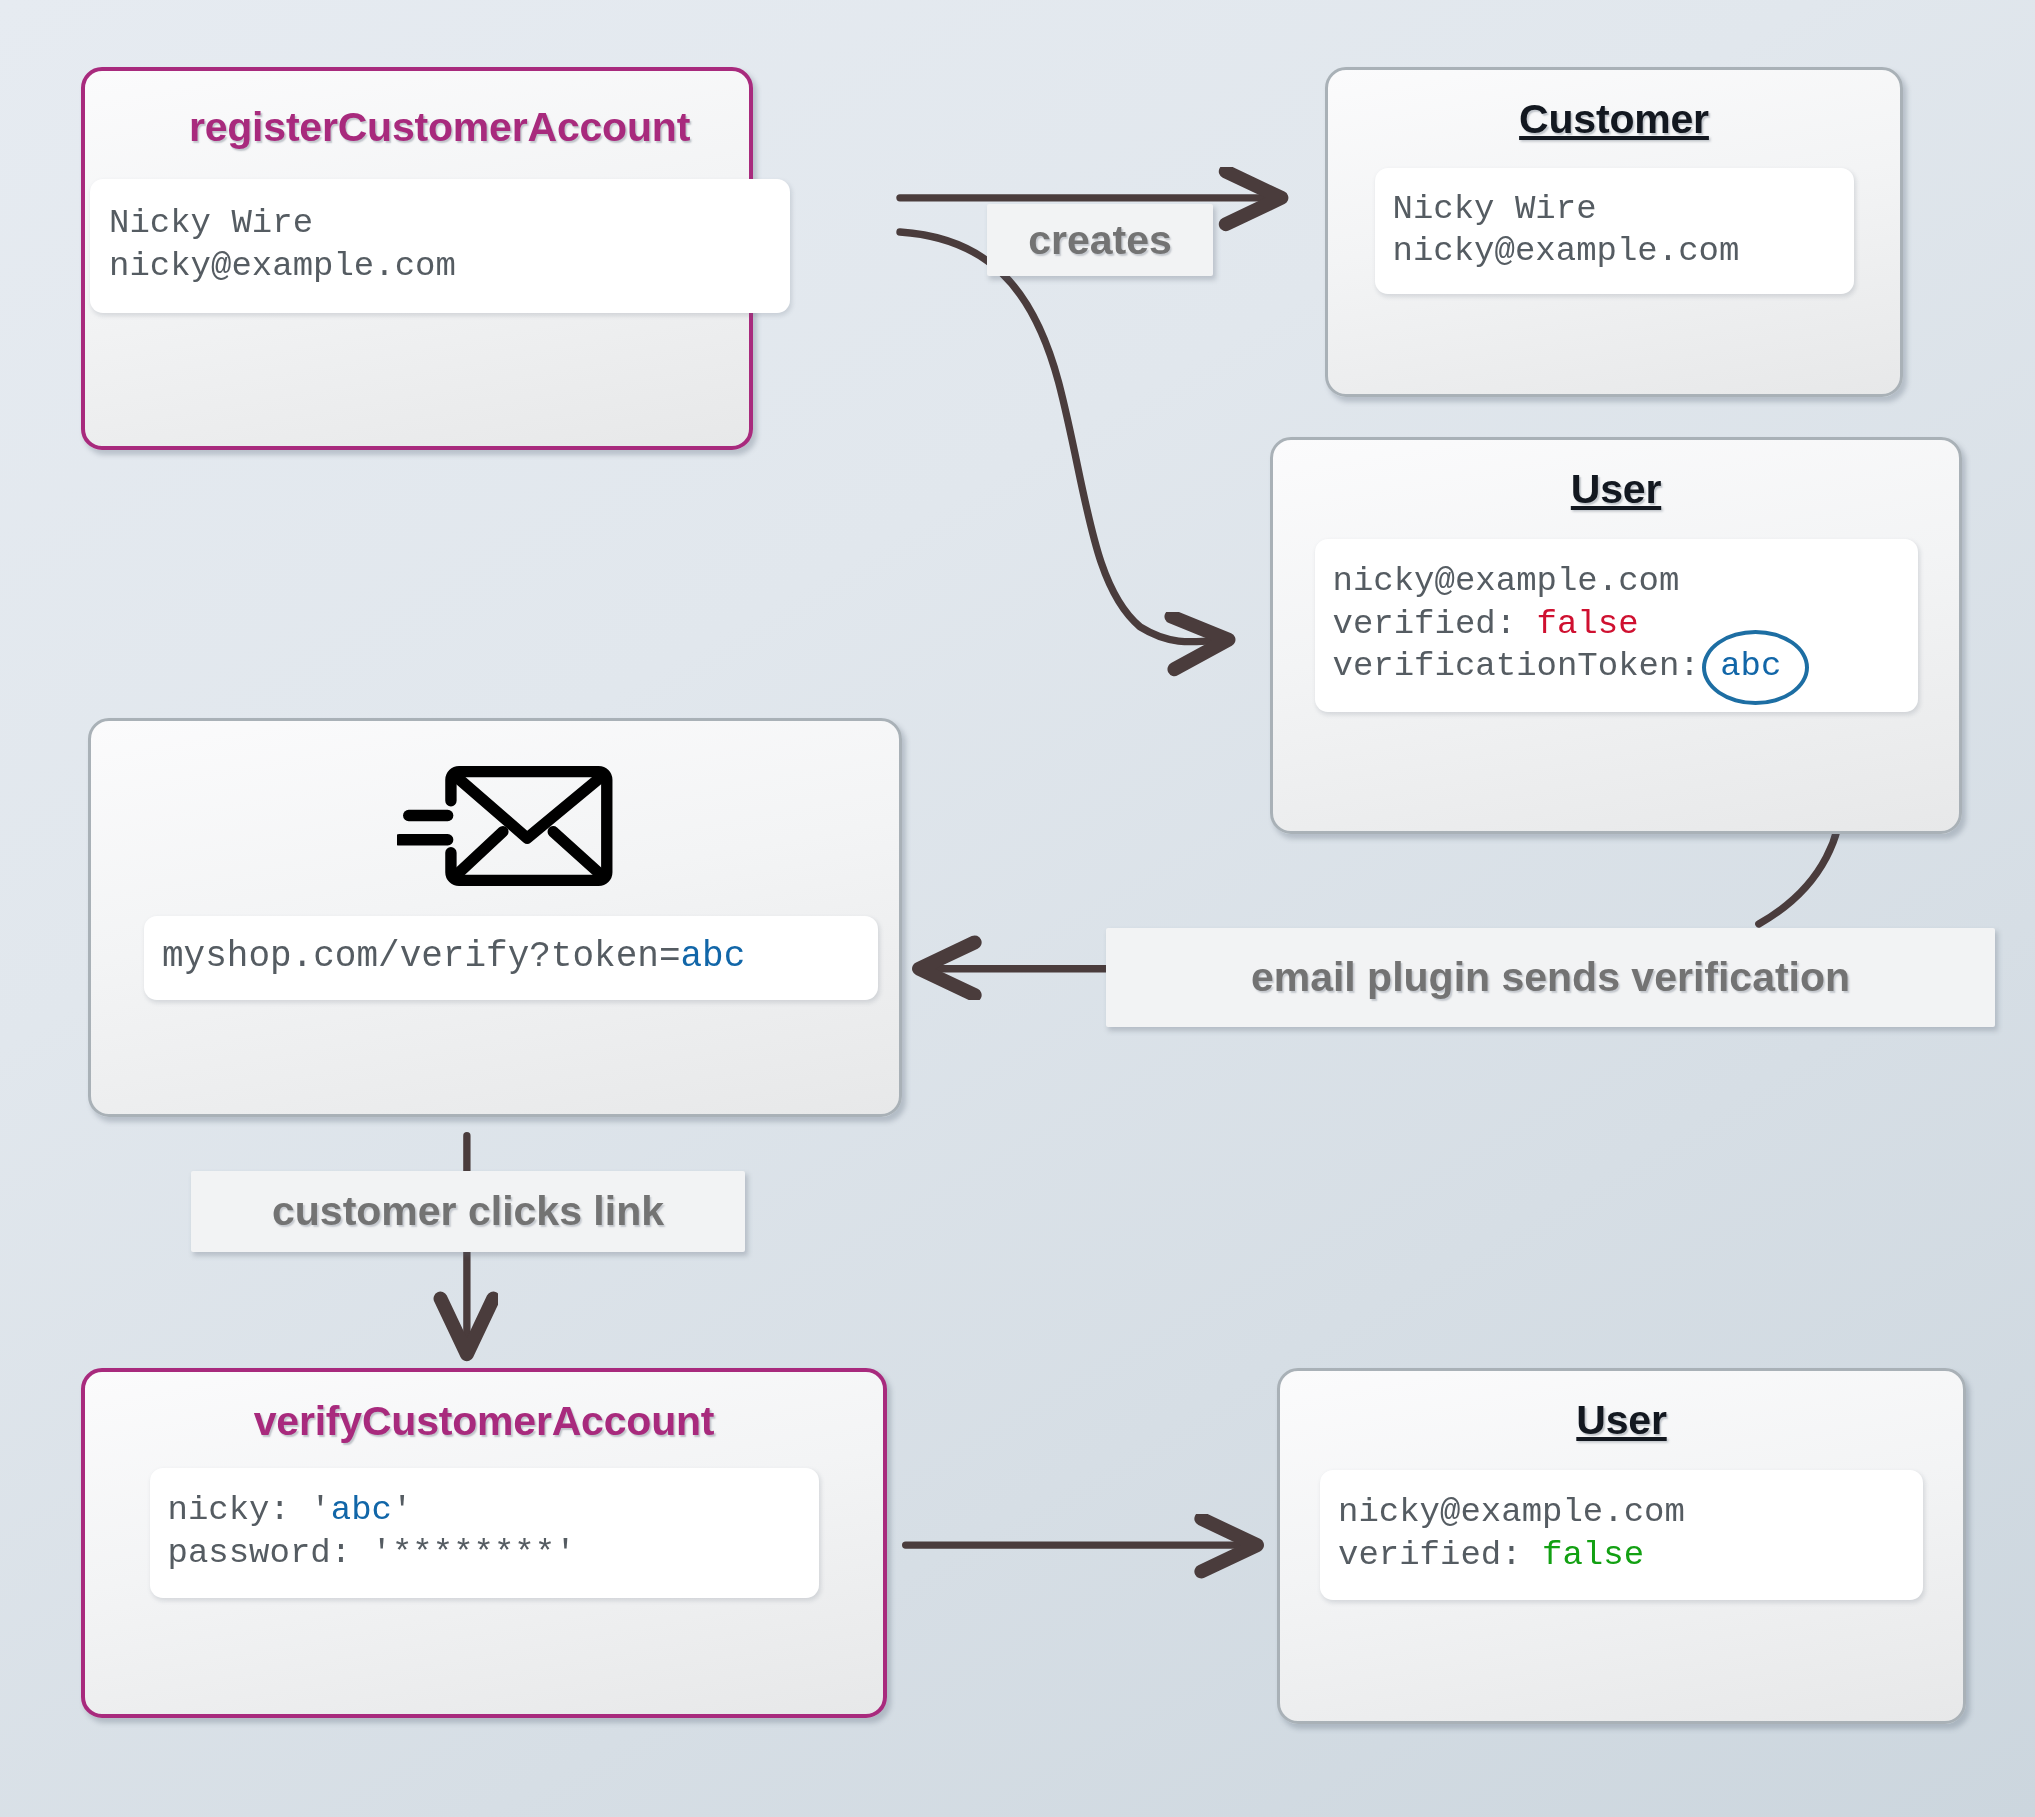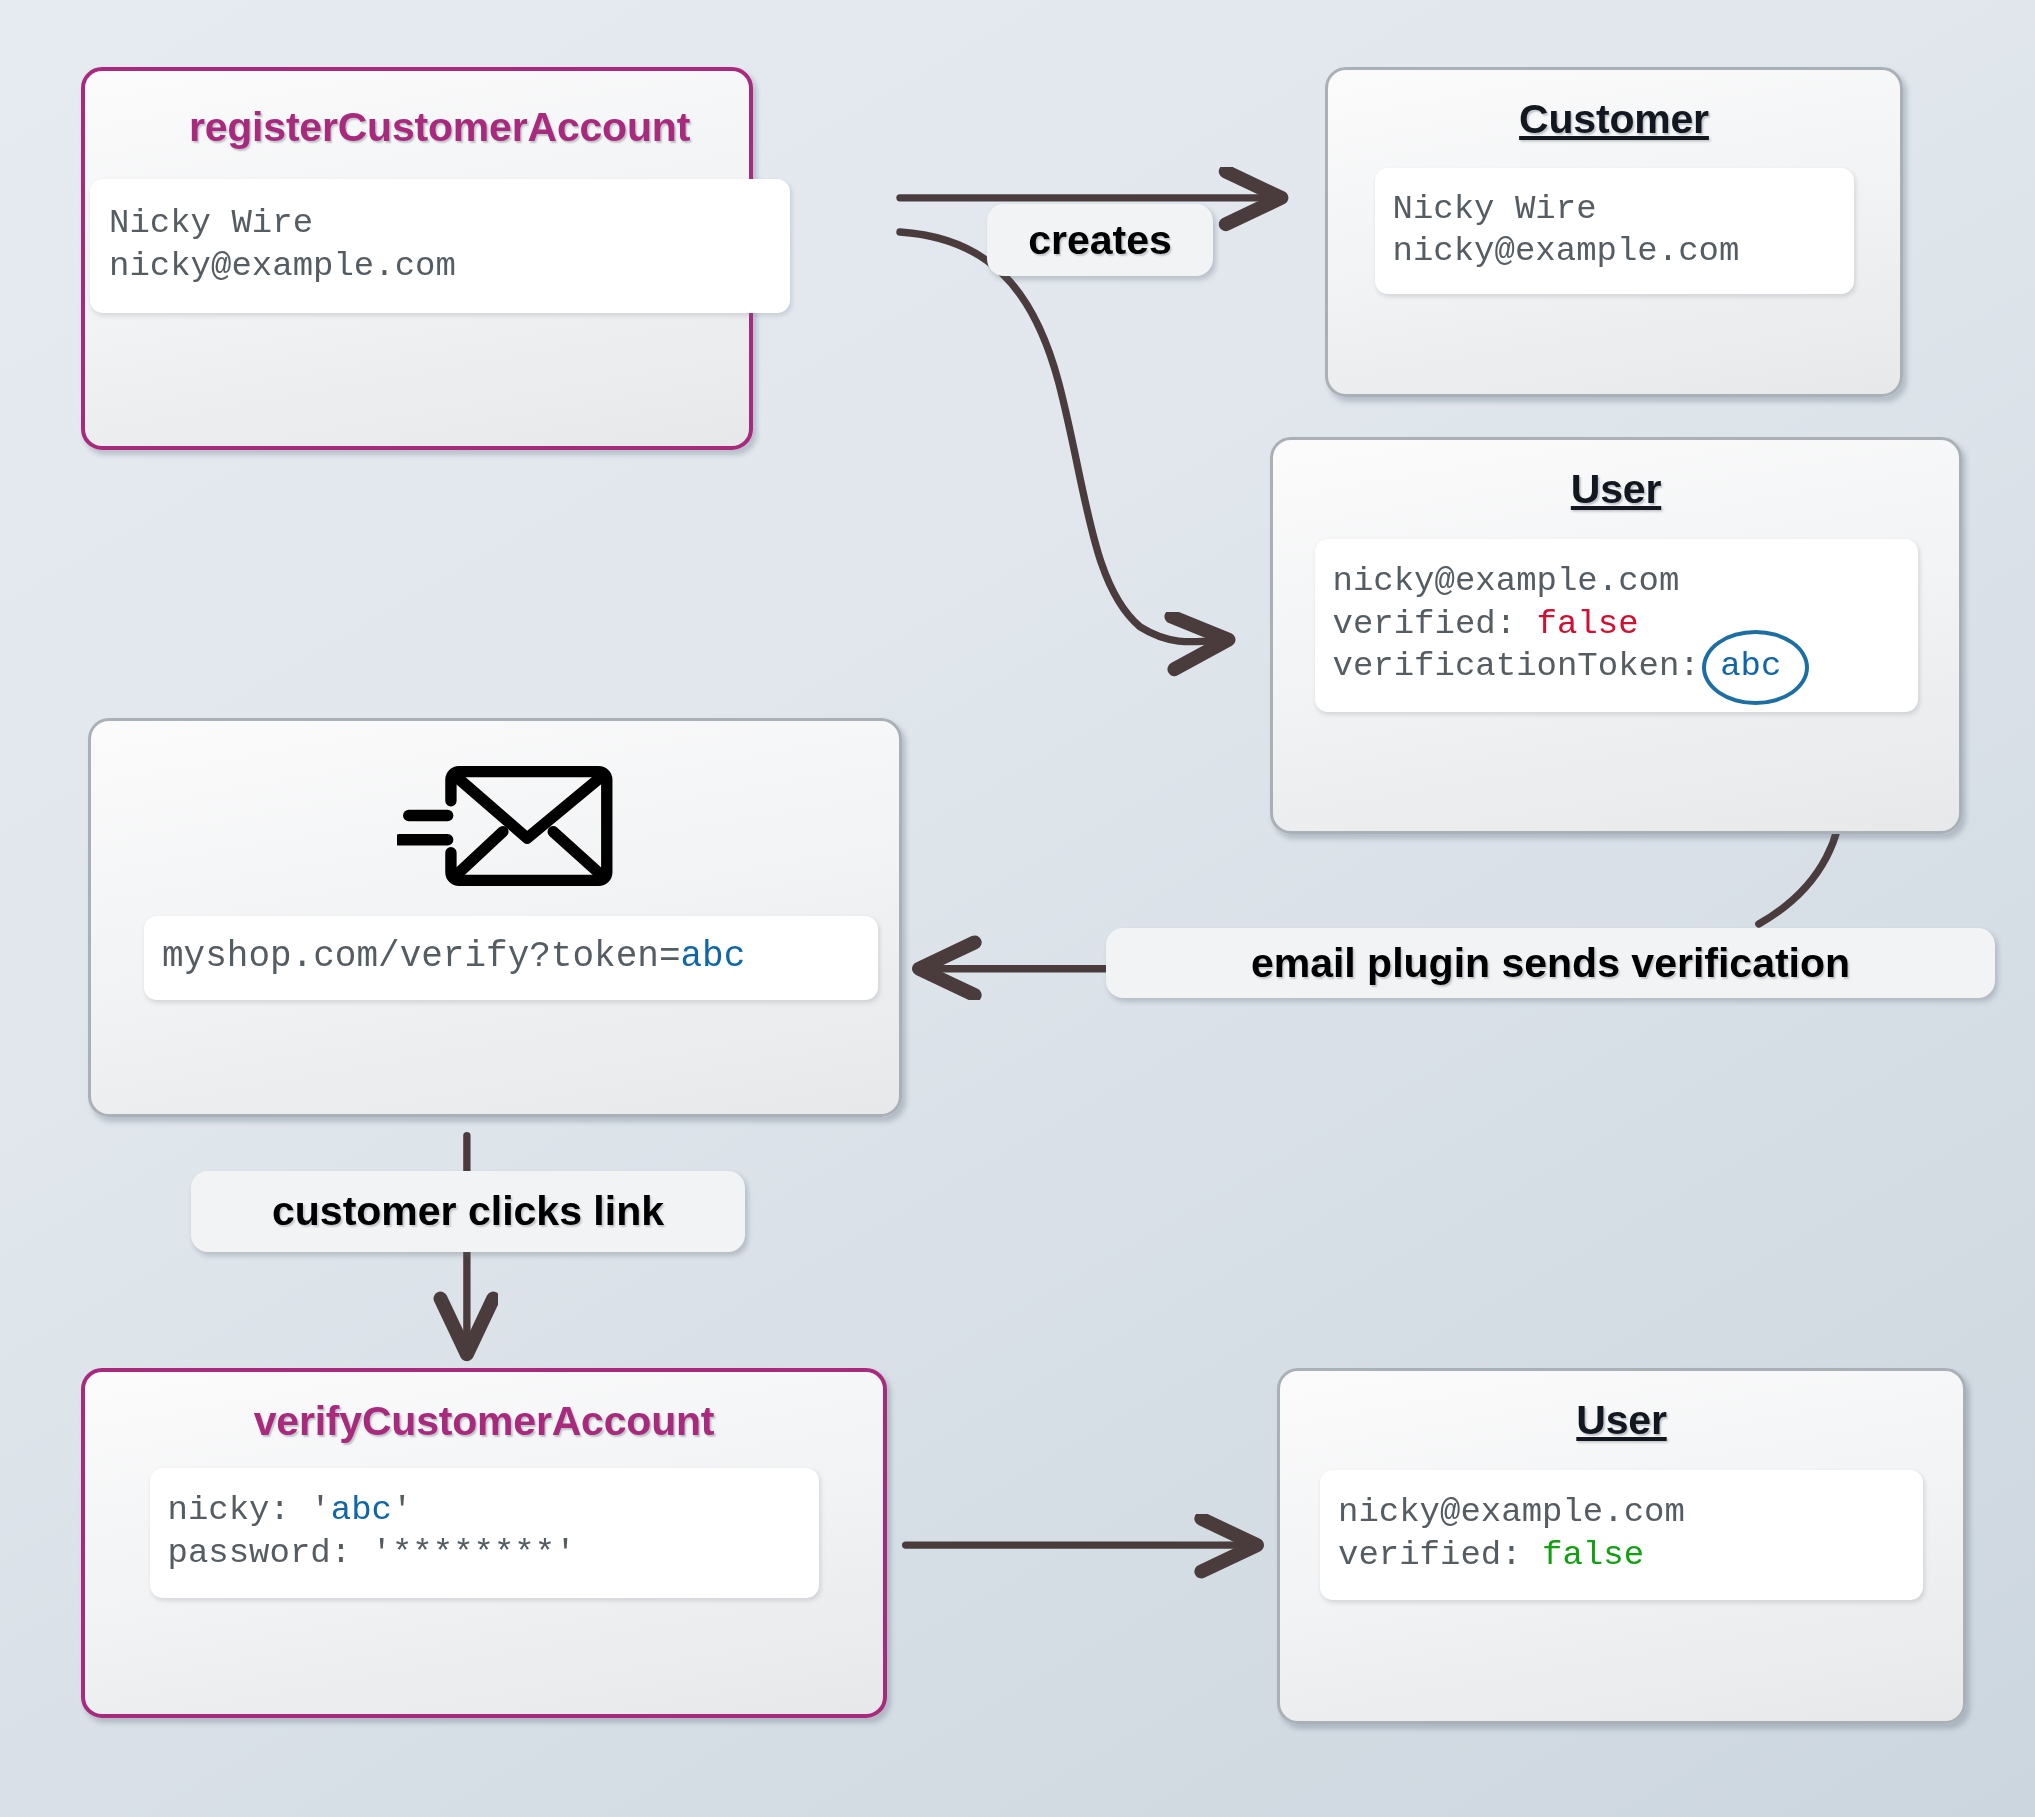--- a/index.html
+++ b/index.html
@@ -88,23 +88,23 @@
     border: 4.9px solid #1d6ea3;
     border-radius: 50%;
     box-sizing: border-box;
     pointer-events: none;
   }
 
   
   .edge-label {
     position: absolute;
     background: #f2f3f4;
-    border-radius: 17px;
+    border-radius: 2px;
     box-shadow: 2.4px 3.3px 4.9px rgba(85,98,112,0.28);
-    color: #000000;
+    color: #737373;
     font-size: 41px;
     font-weight: bold;
     text-shadow: 1.6px 1.6px 1.6px rgba(90,100,115,0.30);
     display: flex;
     align-items: center;
     justify-content: center;
     white-space: nowrap;
     box-sizing: border-box;
   }
 
@@ -126,21 +126,21 @@
 
   #node-verify { left: 81px; top: 1368px; width: 806px; height: 350px; }
   #node-verify .node-title { margin-top: 29px; }
   #node-verify .field-box  { margin-top: 26px; width: 669px; padding: 21px 18px 24.4px 18px; }
 
   #node-user2 { left: 1277px; top: 1368px; width: 689px; height: 356px; }
   #node-user2 .node-title { margin-top: 29px; }
   #node-user2 .field-box  { margin-top: 29px; width: 603px; padding: 21px 18px 24.4px 18px; }
 
   #label-creates  { left: 987px; top: 204px;  width: 226px; height: 72px; }
-  #label-emailsend{ left: 1106px; top: 928px; width: 889px; height: 70px; }
+  #label-emailsend{ left: 1106px; top: 928px; width: 889px; height: 99px; }
   #label-clicklink{ left: 191px;  top: 1171px; width: 554px;  height: 81px; }
 
   .envelope-icon {
     margin-top: 36px;
     width: 228px;
     height: 138px;
   }
 </style>
 </head>
 <body>

